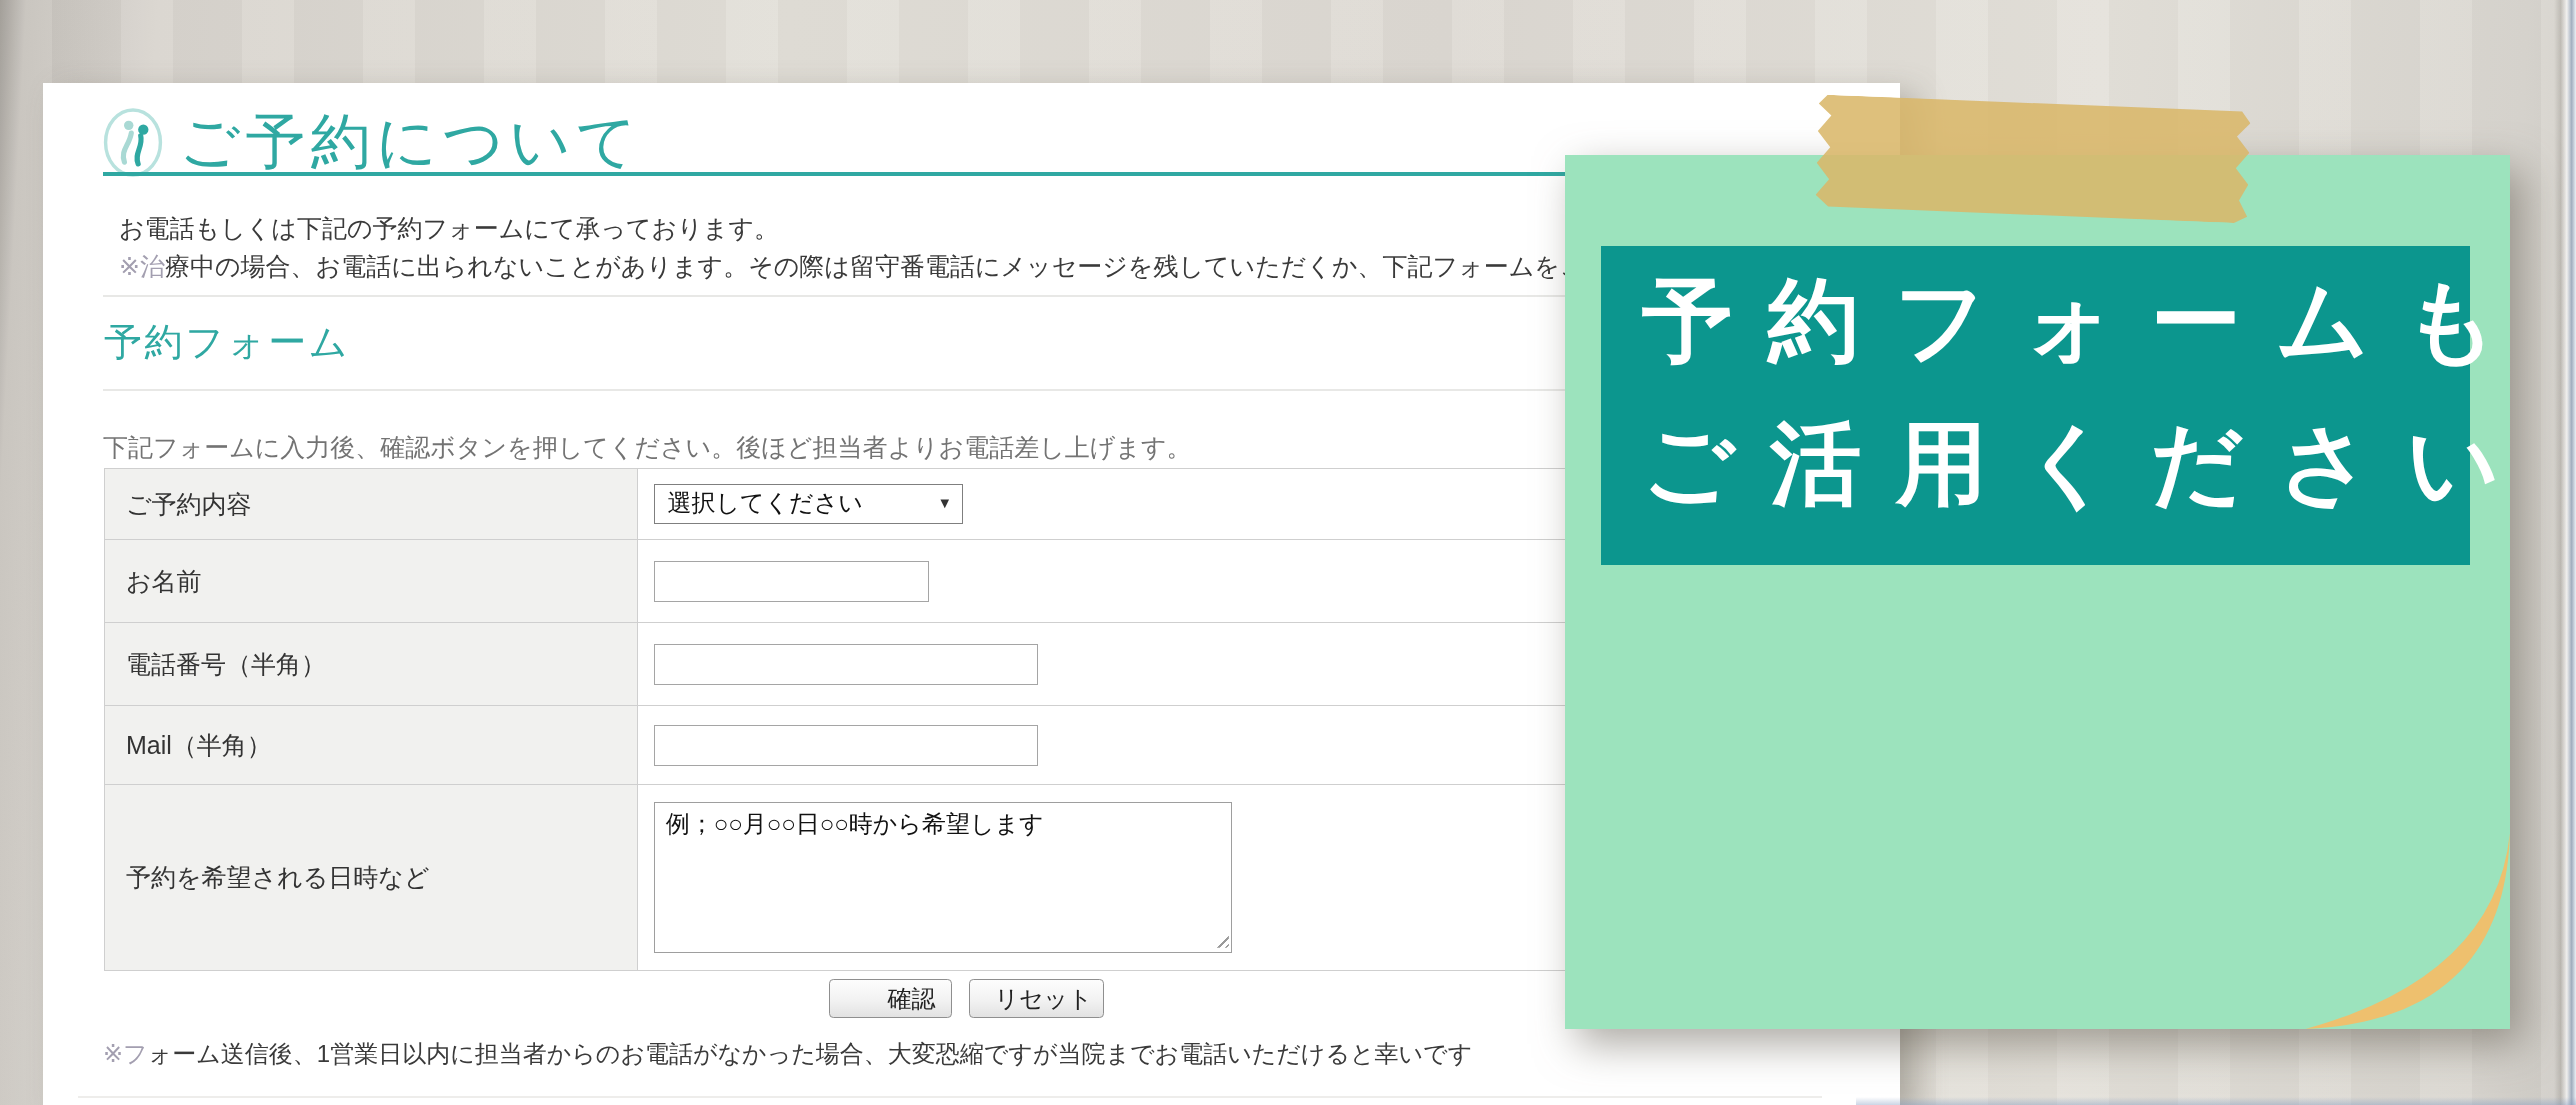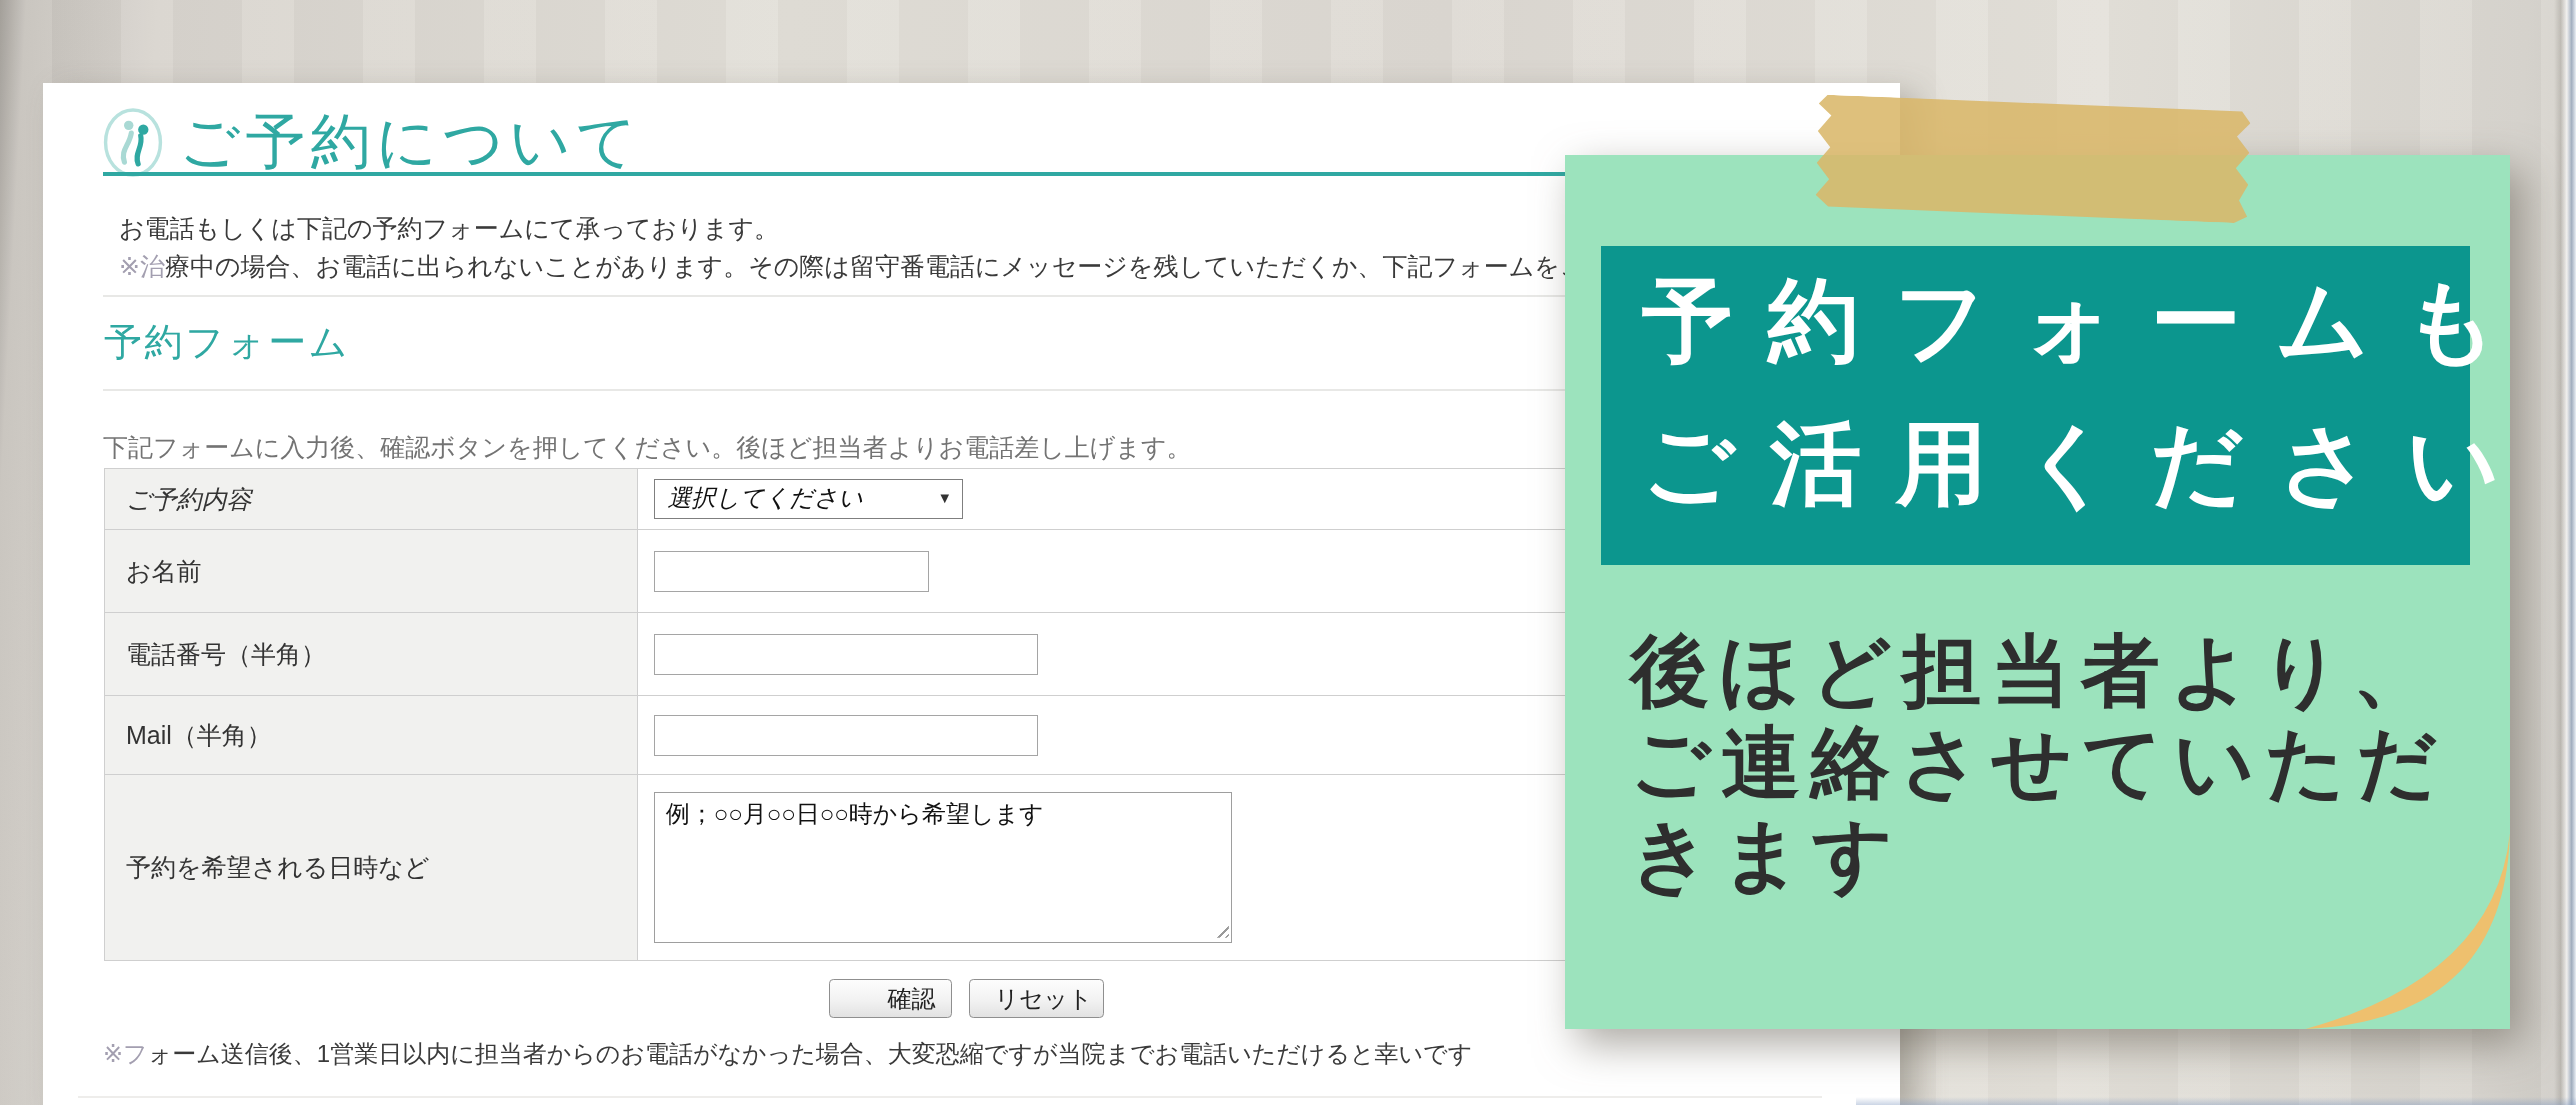--- a/index.html
+++ b/index.html
@@ -45,21 +45,21 @@
 
   
   table.form{
     position:absolute;left:61px;top:385px;width:1717px;border-collapse:collapse;table-layout:fixed;
   }
   table.form td{border:1.7px solid #cfcfcf;vertical-align:middle;}
   td.lbl{
     width:510px;background:#f1f1ef;color:#333;font-size:25px;padding-left:21px;
   }
   td.val{background:#fff;padding-left:16.4px;}
-  tr.r1{height:61px;font-style:italic;} tr.r2{height:83px;} tr.r3{height:83px;} tr.r4{height:79px;} tr.r5{height:186px;}
+  tr.r1{height:71px;} tr.r2{height:83px;} tr.r3{height:83px;} tr.r4{height:79px;} tr.r5{height:186px;}
 
   .select-box{
     position:relative;width:309px;height:40px;background:#fff;border:1.7px solid #7f7f7f;
     box-sizing:border-box;line-height:36px;font-size:24px;color:#111;padding-left:12px;cursor:default;
   }
   .select-arrow{
     position:absolute;right:10.4px;top:0;height:36px;line-height:36px;font-size:14.7px;color:#333;
   }
   input.txt{
     box-sizing:border-box;border:1.7px solid #a5a5a5;background:#fff;height:41px;font-size:24px;
@@ -198,25 +198,20 @@
     <div class="footnote note-line">※フォーム送信後、1営業日以内に担当者からのお電話がなかった場合、大変恐縮ですが当院までお電話いただけると幸いです</div>
     <div class="footer-rule"></div>
   </div>
 
   <div class="sticky-wrap">
     <div class="sticky-green">
       <div class="sticky-box">
         <div class="hl-line hl1">予約フォームも</div>
         <div class="hl-line hl2">ご活用ください</div>
       </div>
-      <div class="sticky-note-text">
-        <div>後ほど担当者より、</div>
-        <div>ご連絡させていただ</div>
-        <div>きます</div>
-      </div>
     </div>
     <svg class="fold-svg" width="945" height="874" viewBox="0 0 1095 1013">
       <path d="M 1095 786 Q 1078 952 858 1013 C 1040 1005 1092 900 1095 786 Z" fill="#eec06e"></path>
     </svg>
   </div>
 
   <div class="tape"></div>
 
   <div class="edge-band"></div>
   <div class="bottom-band"></div>

